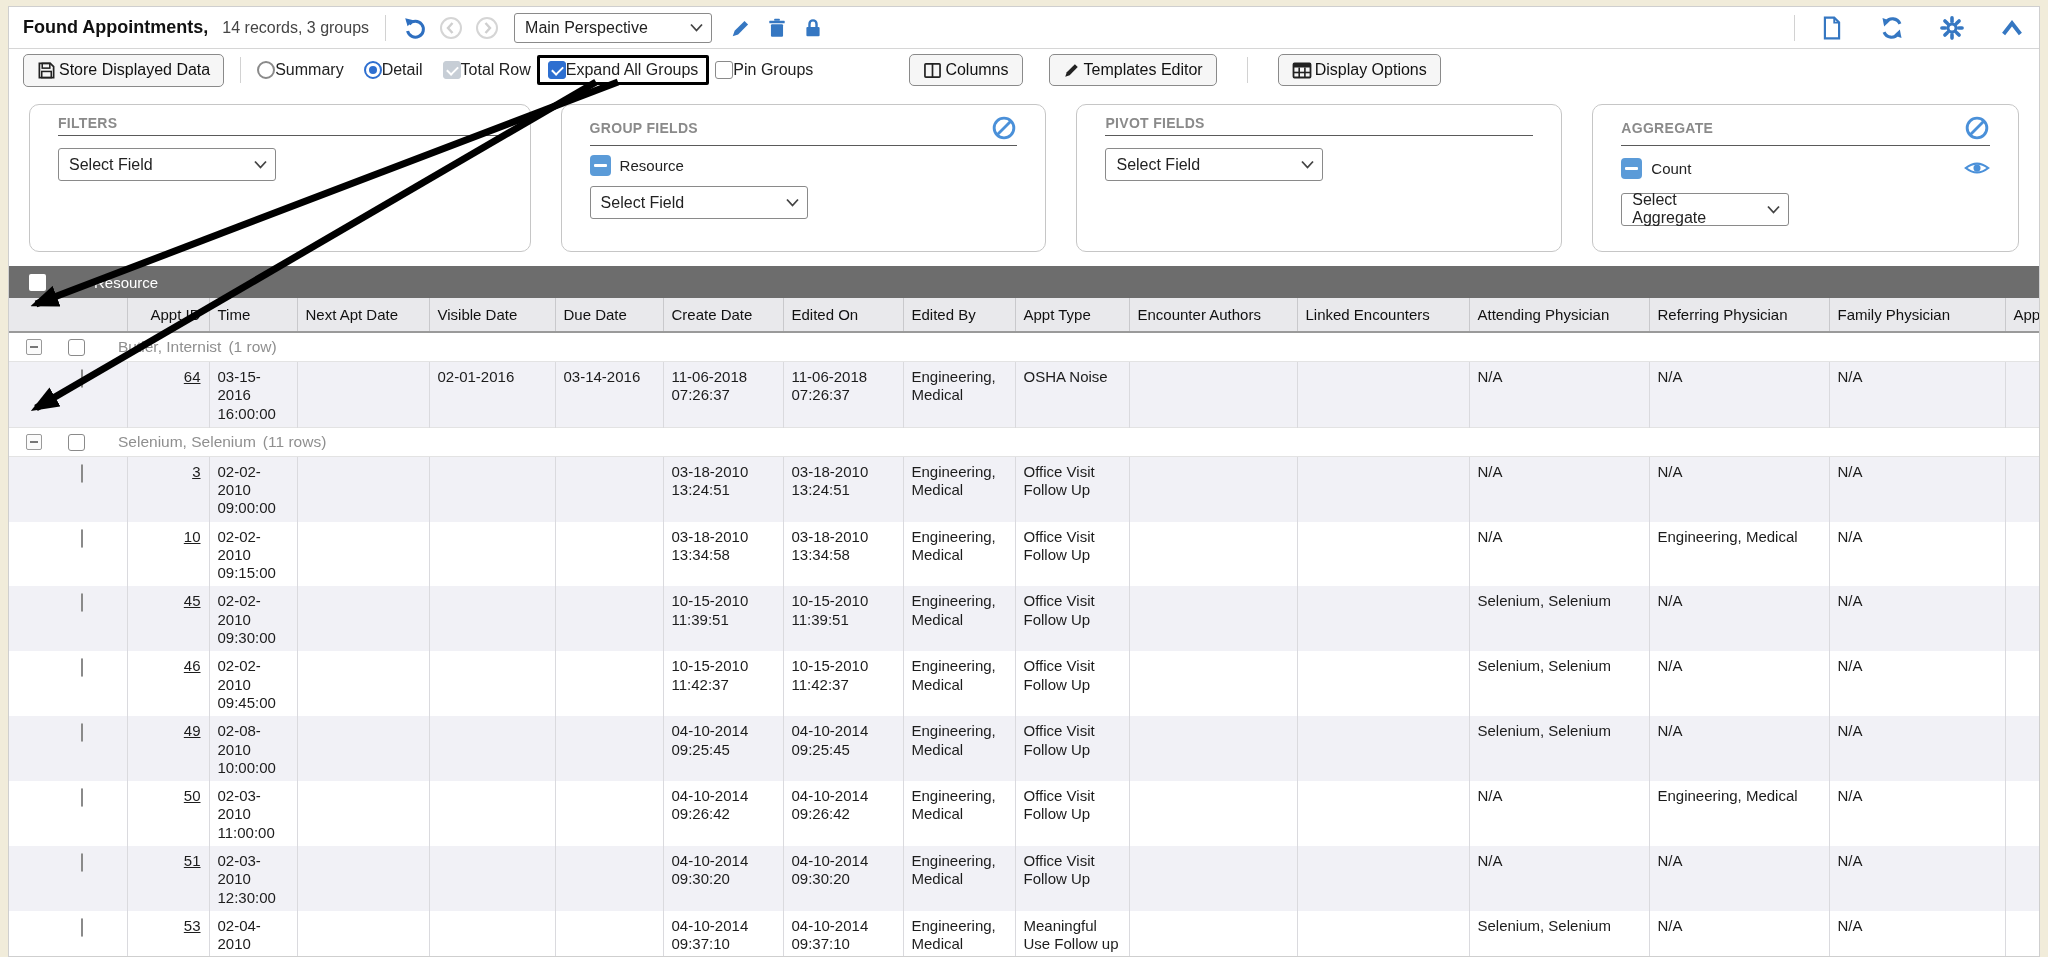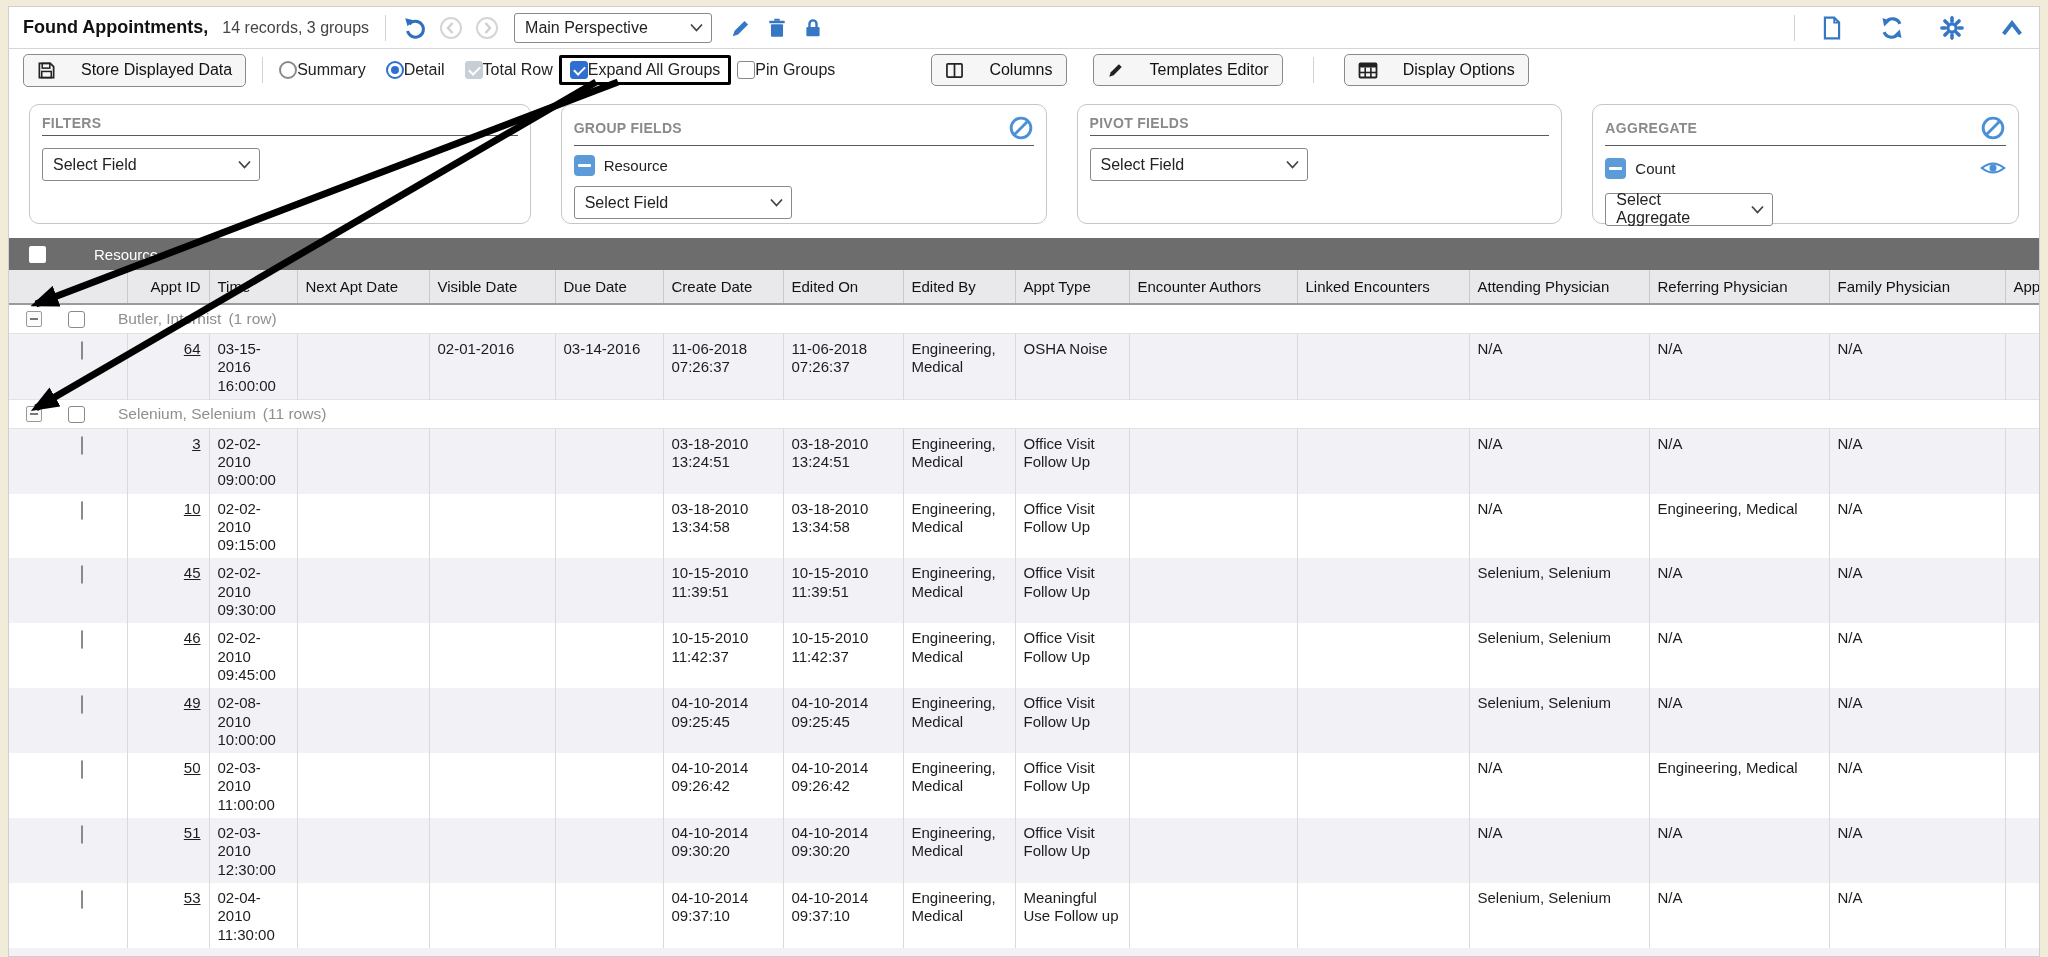--- a/index.html
+++ b/index.html
@@ -13,34 +13,34 @@
   .records { font-size:16px; color:#454545; margin-left:14px; }
   .vsep { width:1px; height:26px; background:#d2d2d2; margin:0 16px; flex:0 0 auto; }
   .icon-btn { display:inline-flex; align-items:center; justify-content:center; width:26px; height:26px; cursor:pointer; flex:0 0 auto; }
   .icon-btn + .icon-btn { margin-left:10px; }
   .select { display:inline-flex; align-items:center; justify-content:space-between; border:1px solid #8a8a8a; border-radius:3px; background:#fff; height:30px; padding:0 8px 0 10px; font-size:16px; color:#222; cursor:pointer; }
   .select .chev { margin-left:14px; }
   .top-right { margin-left:auto; display:flex; align-items:center; gap:24px; }
 
   
   .toolbar { height:42px; display:flex; align-items:center; padding:0 14px; background:#fff; }
-  .btn { display:inline-flex; align-items:center; gap:25px; border:1px solid #8a8a8a; border-radius:5px; background:#f6f6f6; padding:6px 13px; font-size:16px; color:#111; cursor:pointer; white-space:nowrap; }
+  .btn { display:inline-flex; align-items:center; gap:3px; border:1px solid #8a8a8a; border-radius:5px; background:#f6f6f6; padding:6px 13px; font-size:16px; color:#111; cursor:pointer; white-space:nowrap; }
   .opt { display:inline-flex; align-items:center; font-size:16px; color:#222; white-space:nowrap; cursor:pointer; }
   .radio { width:18px; height:18px; border:2px solid #8a8a8a; border-radius:50%; background:#fff; position:relative; flex:0 0 auto; }
   .radio.checked { border-color:#2e6fd0; }
   .radio.checked::after { content:""; position:absolute; left:3px; top:3px; width:8px; height:8px; border-radius:50%; background:#2e6fd0; }
   .cb { width:18px; height:18px; border:1.5px solid #8a8a8a; border-radius:3px; background:#fff; position:relative; flex:0 0 auto; }
   .cb.checked { background:#2e6fd0; border-color:#2e6fd0; }
   .cb.checked::after, .cb.checked-dis::after { content:""; position:absolute; left:3px; top:3.5px; width:9px; height:5px; border-left:2.5px solid #fff; border-bottom:2.5px solid #fff; transform:rotate(-45deg); }
   .cb.checked-dis { background:#c7ced6; border-color:#c7ced6; }
   .highlight-box { display:inline-flex; align-items:center; border:3px solid #000; border-radius:2px; padding:3px 8px; margin:0 6px; }
 
   
   .panels { display:flex; gap:30px; padding:13px 20px 14px 20px; }
-  .panel { border:1px solid #c6c6c6; border-radius:10px; padding:10px 12px; height:120px; background:#fff; }
+  .panel { border:1px solid #c6c6c6; border-radius:10px; padding:10px 28px; height:148px; background:#fff; }
   .p-filters { width:508px; } .p-group { width:492px; } .p-pivot { width:492px; } .p-agg { width:432px; }
   .panel-head { display:flex; align-items:center; justify-content:space-between; border-bottom:1px solid #5a5a5a; padding-bottom:4px; }
   .panel-title { font-size:14px; font-weight:bold; color:#8a8a8a; letter-spacing:.3px; }
   .tag-row { display:flex; align-items:center; justify-content:space-between; margin:9px 0 10px 0; }
   .tag { display:inline-flex; align-items:center; gap:9px; font-size:15px; color:#222; }
   .tag-sq { width:21px; height:21px; border-radius:4px; background:#5b9bd8; position:relative; cursor:pointer; flex:0 0 auto; }
   .tag-sq::after { content:""; position:absolute; left:4px; top:9px; width:13px; height:3px; background:#fff; border-radius:1px; }
   .panel .select { width:218px; height:33px; margin-top:12px; }
   .p-agg .select { width:168px; }
   .p-group .select, .p-agg .select { margin-top:0; }

